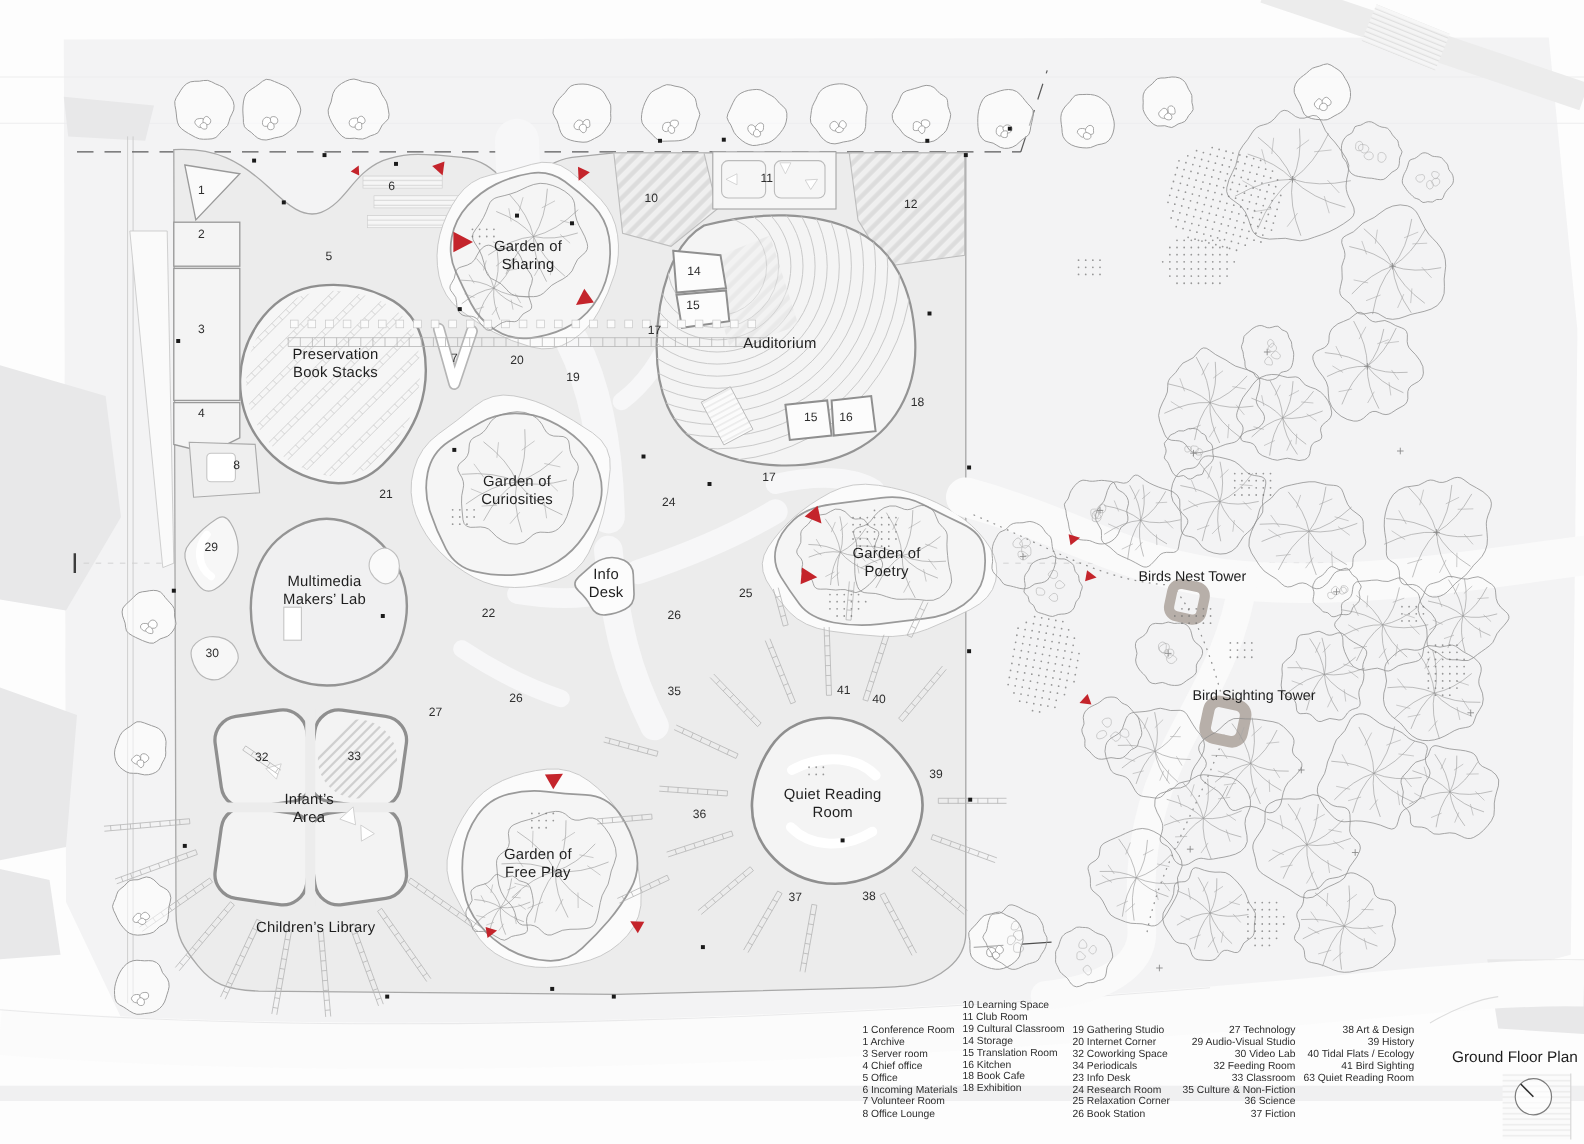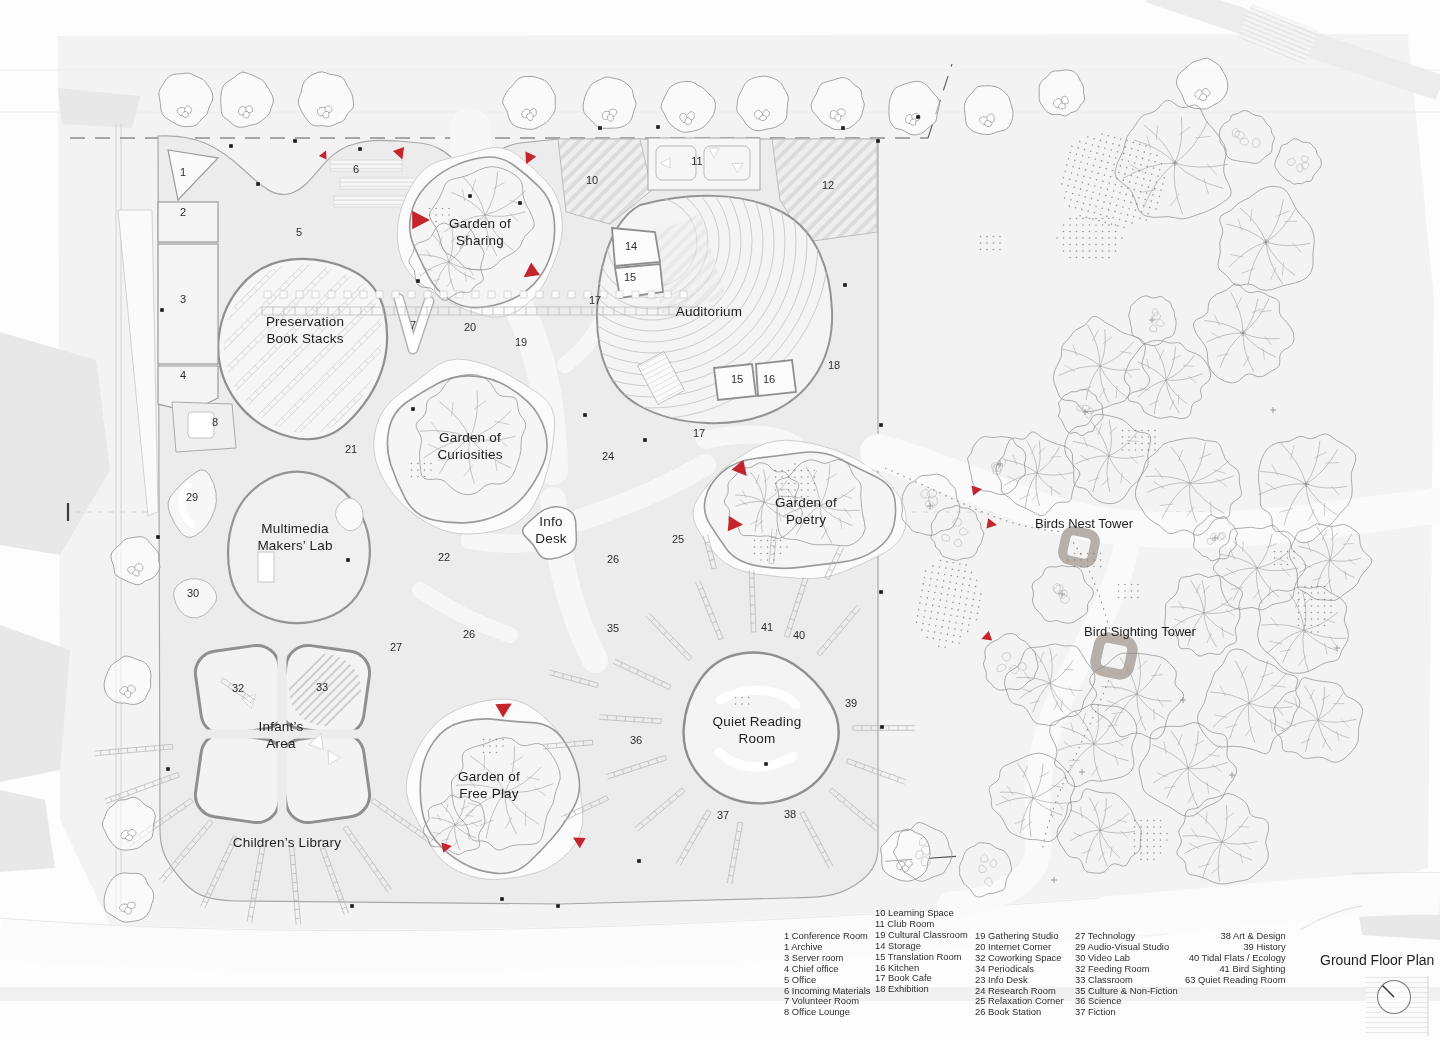--- a/index.html
+++ b/index.html
@@ -1213,34 +1213,34 @@
         <div>7 Volunteer Room</div>
         <div>8 Office Lounge</div>
       </div>
       <div class="legend-col" style="left: 875px; top: 908px;">
         <div>10 Learning Space</div>
         <div>11 Club Room</div>
         <div>19 Cultural Classroom</div>
         <div>14 Storage</div>
         <div>15 Translation Room</div>
         <div>16 Kitchen</div>
-        <div>17 Book Cafe</div>
+        <div>18 Book Cafe</div>
         <div>18 Exhibition</div>
       </div>
       <div class="legend-col" style="left: 975px; top: 931px;">
         <div>19 Gathering Studio</div>
         <div>20 Internet Corner</div>
         <div>32 Coworking Space</div>
         <div>34 Periodicals</div>
         <div>23 Info Desk</div>
         <div>24 Research Room</div>
         <div>25 Relaxation Corner</div>
         <div>26 Book Station</div>
       </div>
-      <div class="legend-col" style="left: 1075px; top: 931px;">
+      <div class="legend-col" style="left: 1075px; top: 931px; text-align: right;">
         <div>27 Technology</div>
         <div>29 Audio-Visual Studio</div>
         <div>30 Video Lab</div>
         <div>32 Feeding Room</div>
         <div>33 Classroom</div>
         <div>35 Culture &amp; Non-Fiction</div>
         <div>36 Science</div>
         <div>37 Fiction</div>
       </div>
       <div class="legend-col" style="left: 1185px; top: 931px; text-align: right;">

